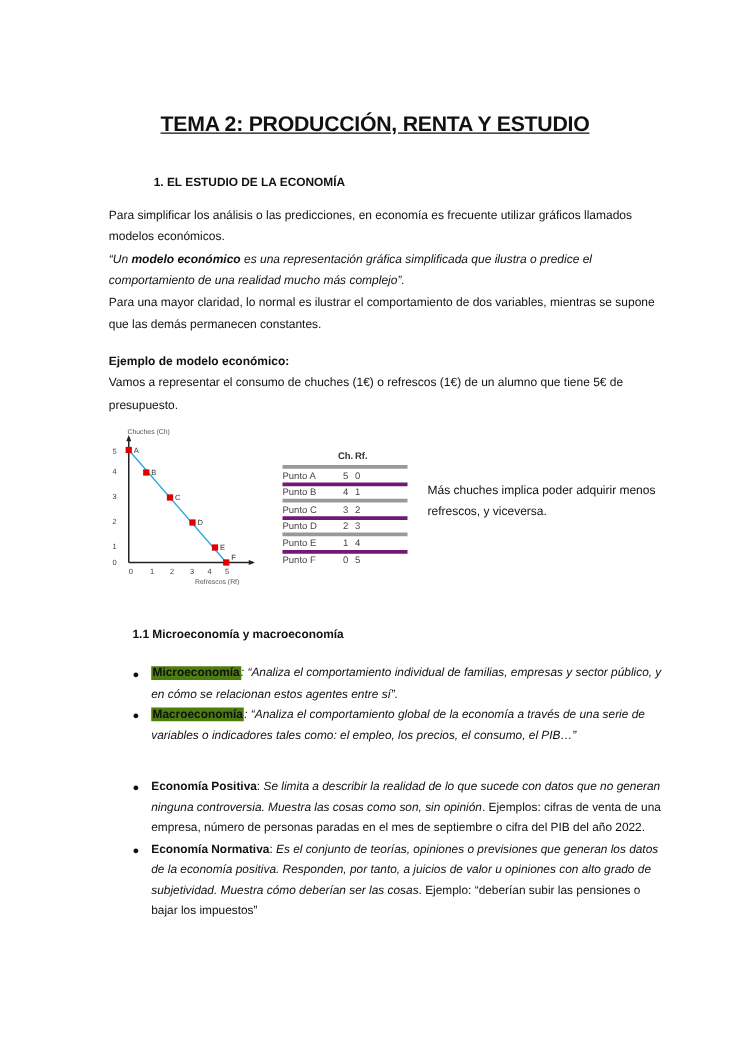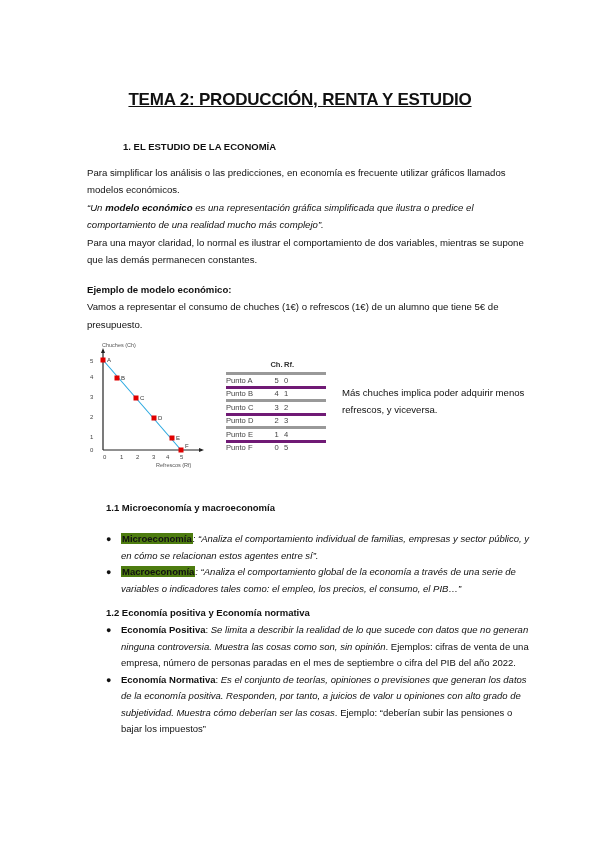--- a/index.html
+++ b/index.html
@@ -144,21 +144,20 @@
     <div class="bullet">
       <span class="dot">●</span>
       <span class="hl">Microeconomía</span><i>: “Analiza el comportamiento individual de familias, empresas y sector público, y en cómo se relacionan estos agentes entre sí”.</i>
     </div>
     <div class="bullet">
       <span class="dot">●</span>
       <span class="hl">Macroeconomía</span><i>: “Analiza el comportamiento global de la economía a través de una serie de variables o indicadores tales como: el empleo, los precios, el consumo, el PIB…”</i>
     </div>
   </div>
 
-  <div class="h2" style="top:607px;">1.2 Economía positiva y Economía normativa</div>
 
   <div class="bullets" style="top:622px;">
     <div class="bullet">
       <span class="dot">●</span>
       <b>Economía Positiva</b><span>: </span><i>Se limita a describir la realidad de lo que sucede con datos que no generan ninguna controversia. Muestra las cosas como son, sin opinión</i><span>. Ejemplos: cifras de venta de una empresa, número de personas paradas en el mes de septiembre o cifra del PIB del año 2022.</span>
     </div>
     <div class="bullet">
       <span class="dot">●</span>
       <b>Economía Normativa</b><span>: </span><i>Es el conjunto de teorías, opiniones o previsiones que generan los datos de la economía positiva. Responden, por tanto, a juicios de valor u opiniones con alto grado de subjetividad. Muestra cómo deberían ser las cosas</i><span>. Ejemplo: “deberían subir las pensiones o bajar los impuestos”</span>
     </div>

